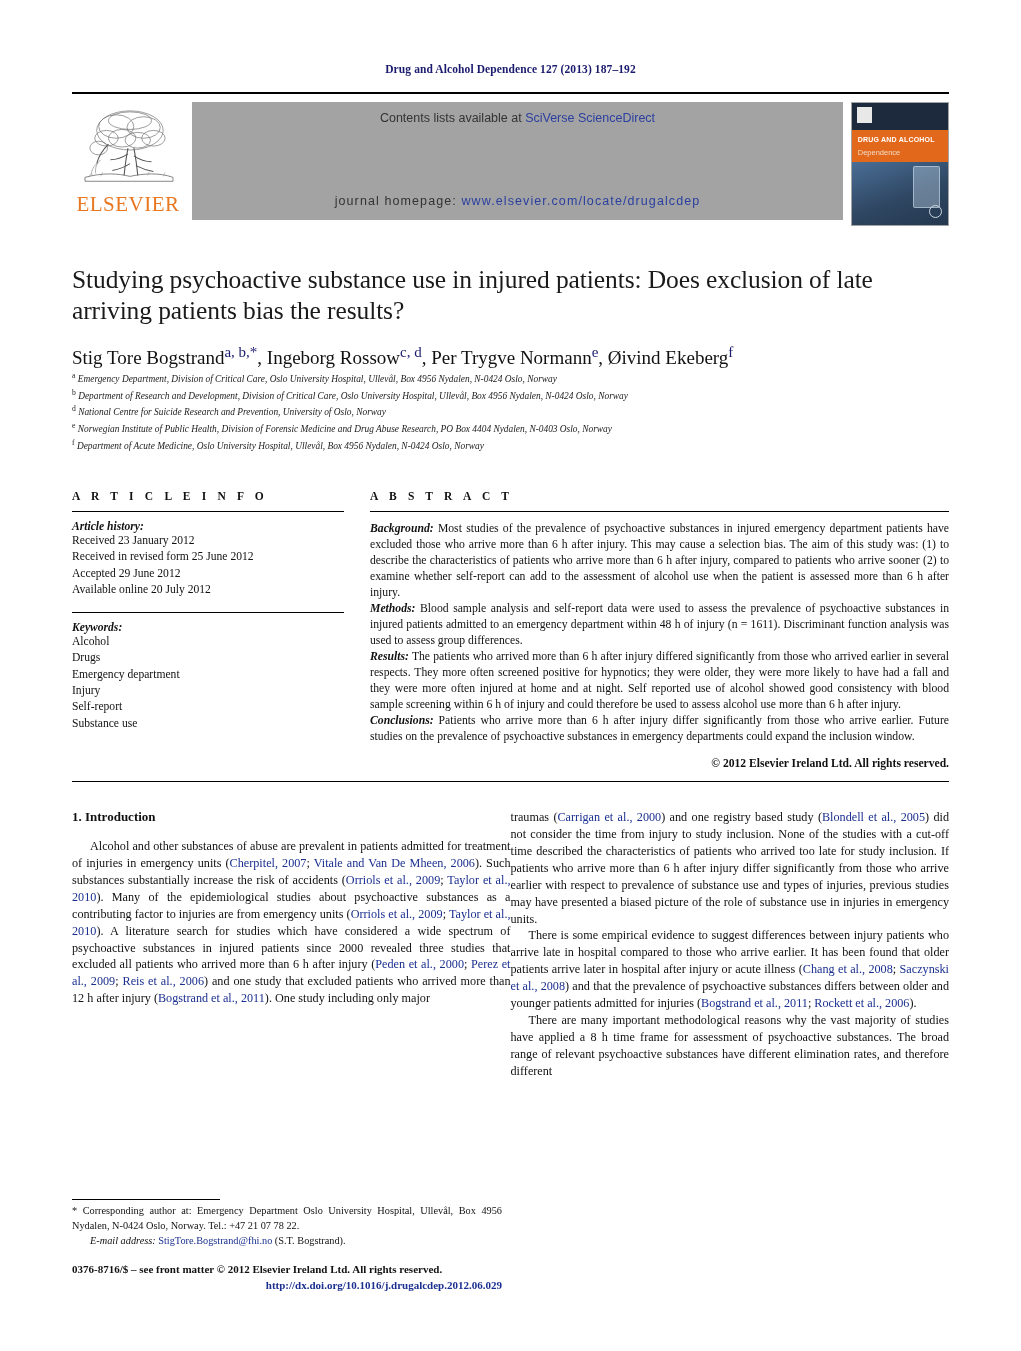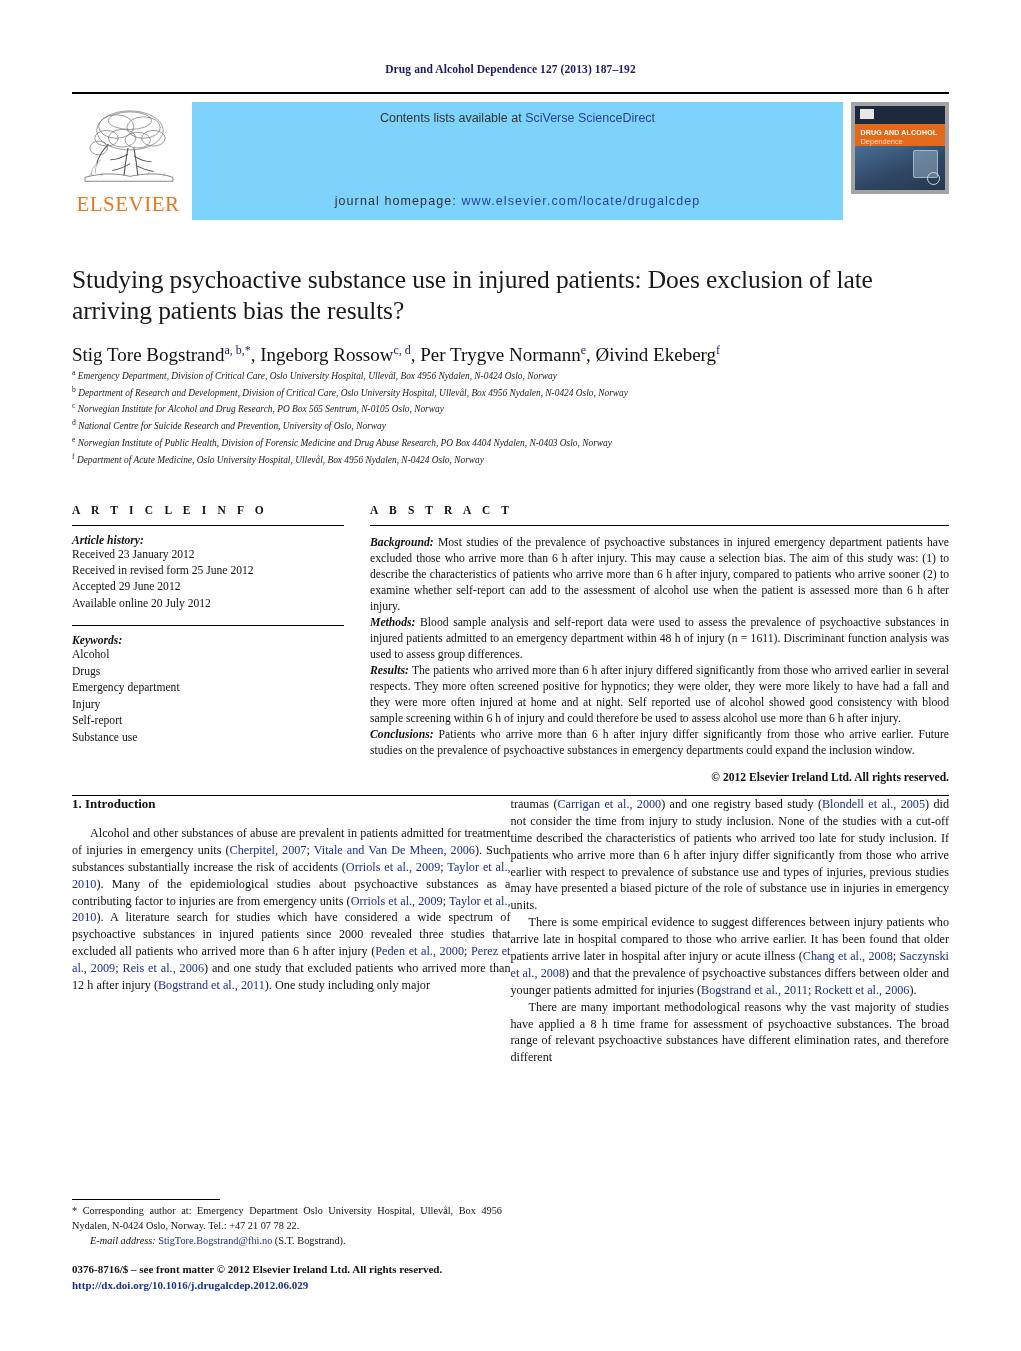--- a/index.html
+++ b/index.html
@@ -42,42 +42,42 @@
     padding-bottom: 2px;
   }
   .elsevier-tree { width: 98px; height: 88px; }
   .elsevier-word {
     font-family: "Liberation Serif", serif;
     font-size: 21px; color: #E87722; letter-spacing: .5px;
     line-height: 1; margin-top: 1px;
   }
   .contents-banner {
     flex: 1 1 auto;
-    background: #7dd3fc;
+    background: #a3a3a3;
     display: flex; flex-direction: column;
     align-items: center; justify-content: space-between;
     padding: 9px 10px 12px;
   }
   .contents-line {
     font-family: "Liberation Sans", sans-serif;
     font-size: 12.5px; color: #333;
   }
   .contents-line .sd { color: #2a3fa0; }
   .journal-name {
     font-family: "Liberation Serif", serif;
     font-size: 29px; color: #111; letter-spacing: .2px;
   }
   .homepage-line {
     font-family: "Liberation Sans", sans-serif;
     font-size: 12.5px; color: #333; letter-spacing: 1.1px;
   }
   .homepage-line .url { color: #2a3fa0; }
   .cover-thumb {
-    width: 98px; flex: 0 0 98px; height: 92px;
-    border: 4px solid #a3a3a3; background: #2b3c55;
+    width: 98px; flex: 0 0 98px; height: 124px;
+    border: 1px solid #a3a3a3; background: #2b3c55;
     position: relative; overflow: hidden;
   }
   .cv-top { position:absolute; top:0; left:0; right:0; height: 22%; background:#1d2a3d; }
   .cv-band { position:absolute; top:22%; left:0; right:0; height: 26%; background:#E2691B; }
   .cv-bot { position:absolute; top:48%; left:0; right:0; bottom:0;
             background: linear-gradient(160deg,#4a6e96 0%, #2f4763 55%, #24384f 100%); }
   .cv-t1 { position:absolute; top:27%; left:6%; font-family:"Liberation Sans",sans-serif;
            font-size:7px; font-weight:bold; color:#fff; letter-spacing:.2px; }
   .cv-t2 { position:absolute; top:37%; left:6%; font-family:"Liberation Sans",sans-serif;
            font-size:7.5px; color:#f4d9c4; }
@@ -89,21 +89,21 @@
 
   
   .title-block { margin-top: 44px; }
   .paper-title {
     font-size: 25.5px; font-weight: normal; color: #1a1a1a;
     line-height: 1.23; margin: 0; letter-spacing: -.1px;
   }
   .authors {
     margin-top: 16px; font-size: 19px; color: #111; line-height: 1.25;
   }
-  .authors sup { font-size: 12px; color: #1a1a6e; }
+  .authors sup { font-size: 15px; color: #1a1a6e; }
   .affiliations { }
   .affil {
     font-size: 9.4px; font-style: italic; color: #1a1a1a;
     line-height: 1.56;
   }
   .affil sup { font-style: normal; font-size: 7.6px; }
 
   
   .info-abstract {
     margin-top: 36px;
@@ -128,20 +128,21 @@
   }
   .abs-p + .abs-p { margin-top: 0; }
   .abs-p i { font-weight: bold; }
   .copyright {
     margin-top: 12px; text-align: right; font-size: 11.6px; font-weight: bold; color:#111;
   }
   .abs-bottom-rule { border-top: 1px solid #000; margin-top: 11px; }
 
   
   .body-cols {
+    margin-top: 27px;
     display: flex; 
     height: 392px;
   }
   .bcol { flex: 1 1 0; position: relative; }
   .sec-title {
     font-size: 13px; font-weight: bold; color: #111; margin: 0 0 13px 0;
   }
   .btext {
     font-size: 12.2px; line-height: 1.385; text-align: justify; color: #111;
     margin: 0; text-indent: 18px;
@@ -150,21 +151,21 @@
   .ref { color: #1a2f8f; }
 
   
   .foot-rule { border-top: 1px solid #000; width: 148px; margin-bottom: 4px; }
   .footnote {
     font-size: 10.3px; line-height: 1.42; color: #111; text-align: justify;
   }
   .footnote .email-label { font-style: italic; }
   .mail { color: #1a2f8f; }
   .issn-block { margin-top: 14px; font-size: 11px; color:#111; font-weight: bold; line-height:1.45; }
-  .doi { color: #1a2f8f; }
+  .doi { color: #1a2f8f; text-align: right; }
   .footer-wrap { position: absolute; left: 72px; bottom: 57px; width: 430px; }
 </style>
 </head>
 <body>
 
 <div class="page">
 
   <div class="running-head">Drug and Alcohol Dependence 127 (2013) 187–192</div>
 
   <div class="masthead">
@@ -226,21 +227,20 @@
       <div class="cv-seal"></div>
     </div>
   </div>
 
   <div class="title-block">
     <h1 class="paper-title">Studying psychoactive substance use in injured patients: Does exclusion of late arriving patients bias the results?</h1>
     <div class="authors">Stig Tore Bogstrand<sup>a, b,</sup><sup>*</sup>, Ingeborg Rossow<sup>c, d</sup>, Per Trygve Normann<sup>e</sup>, Øivind Ekeberg<sup>f</sup></div>
     <div class="affiliations">
       <div class="affil"><sup>a</sup> <span>Emergency Department, Division of Critical Care, Oslo University Hospital, Ullevål, Box 4956 Nydalen, N-0424 Oslo, Norway</span></div>
       <div class="affil"><sup>b</sup> <span>Department of Research and Development, Division of Critical Care, Oslo University Hospital, Ullevål, Box 4956 Nydalen, N-0424 Oslo, Norway</span></div>
-      <div class="affil"><sup>c</sup> <span>Norwegian Institute for Alcohol and Drug Research, PO Box 565 Sentrum, N-0105 Oslo, Norway</span></div>
       <div class="affil"><sup>d</sup> <span>National Centre for Suicide Research and Prevention, University of Oslo, Norway</span></div>
       <div class="affil"><sup>e</sup> <span>Norwegian Institute of Public Health, Division of Forensic Medicine and Drug Abuse Research, PO Box 4404 Nydalen, N-0403 Oslo, Norway</span></div>
       <div class="affil"><sup>f</sup> <span>Department of Acute Medicine, Oslo University Hospital, Ullevål, Box 4956 Nydalen, N-0424 Oslo, Norway</span></div>
     </div>
   </div>
 
   <div class="info-abstract">
 
     <div class="col-info">
       <div class="sec-head">A R T I C L E   I N F O</div>

